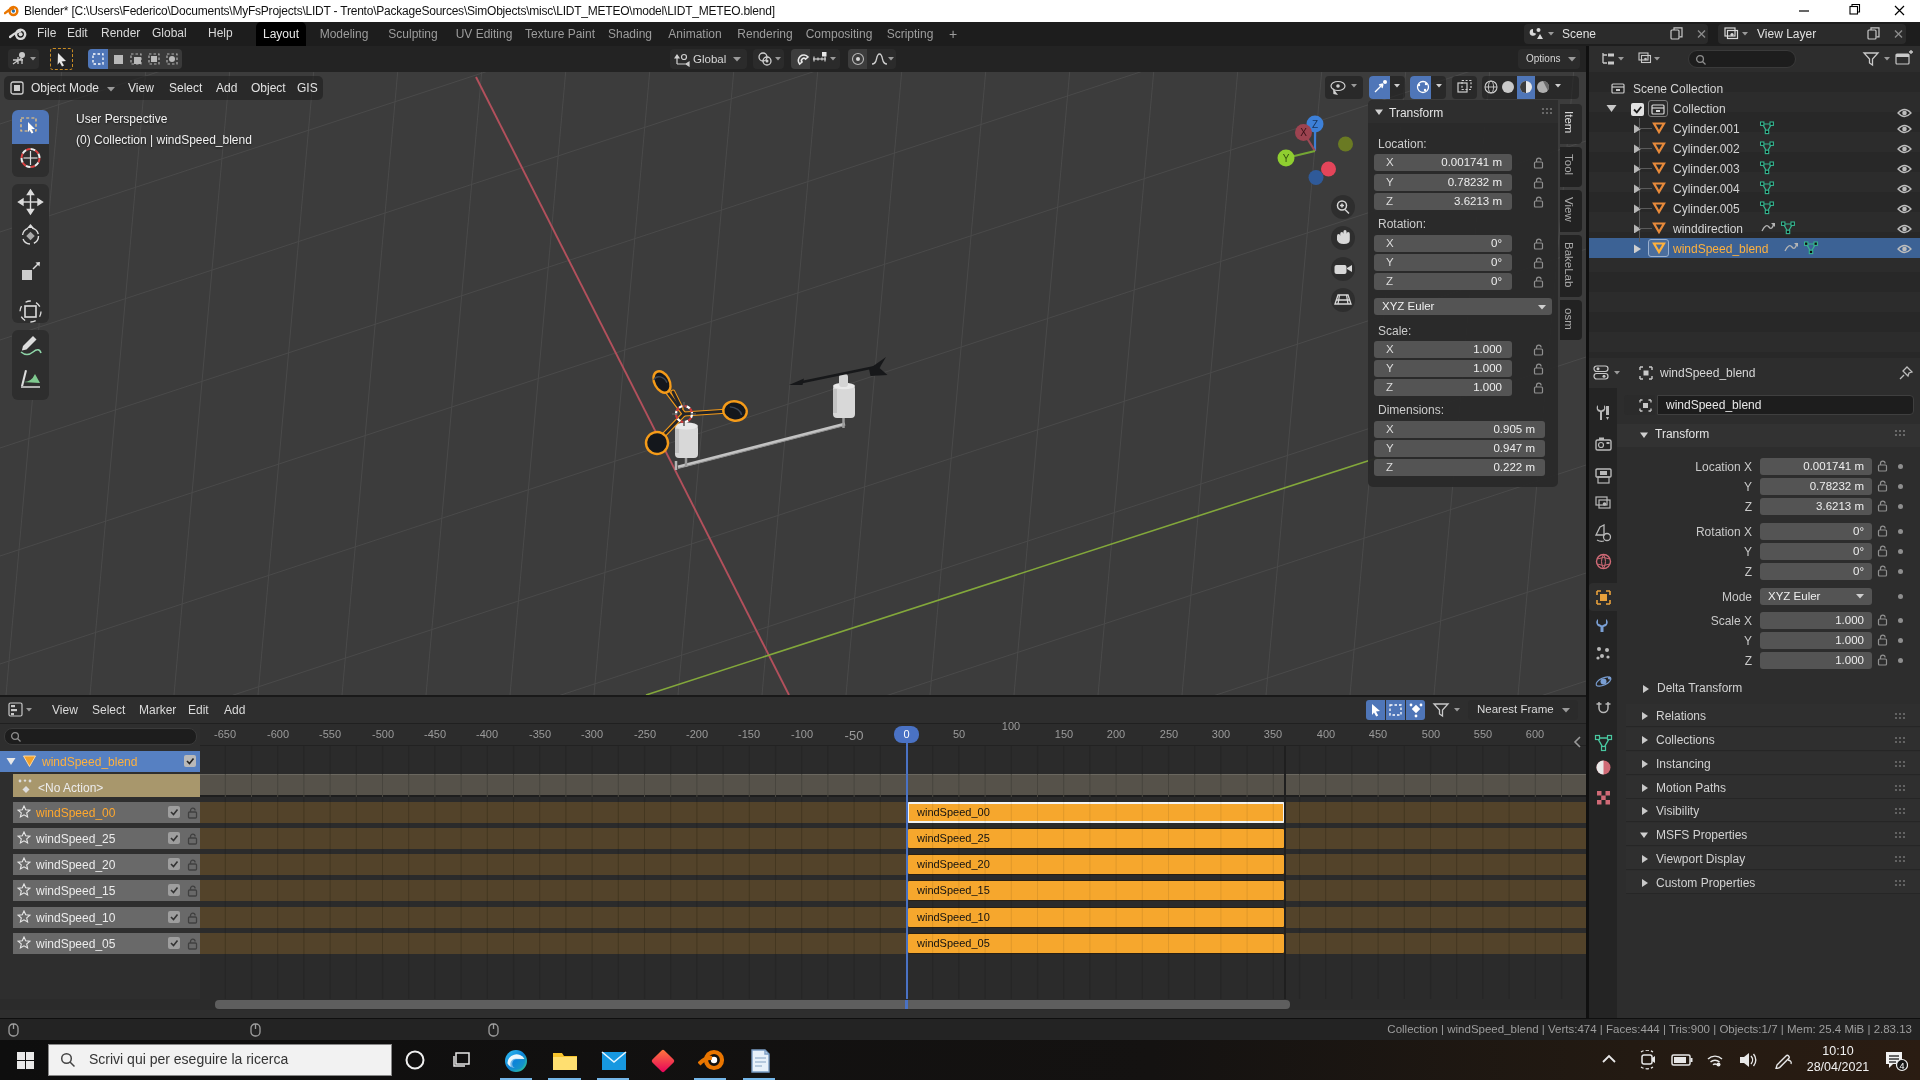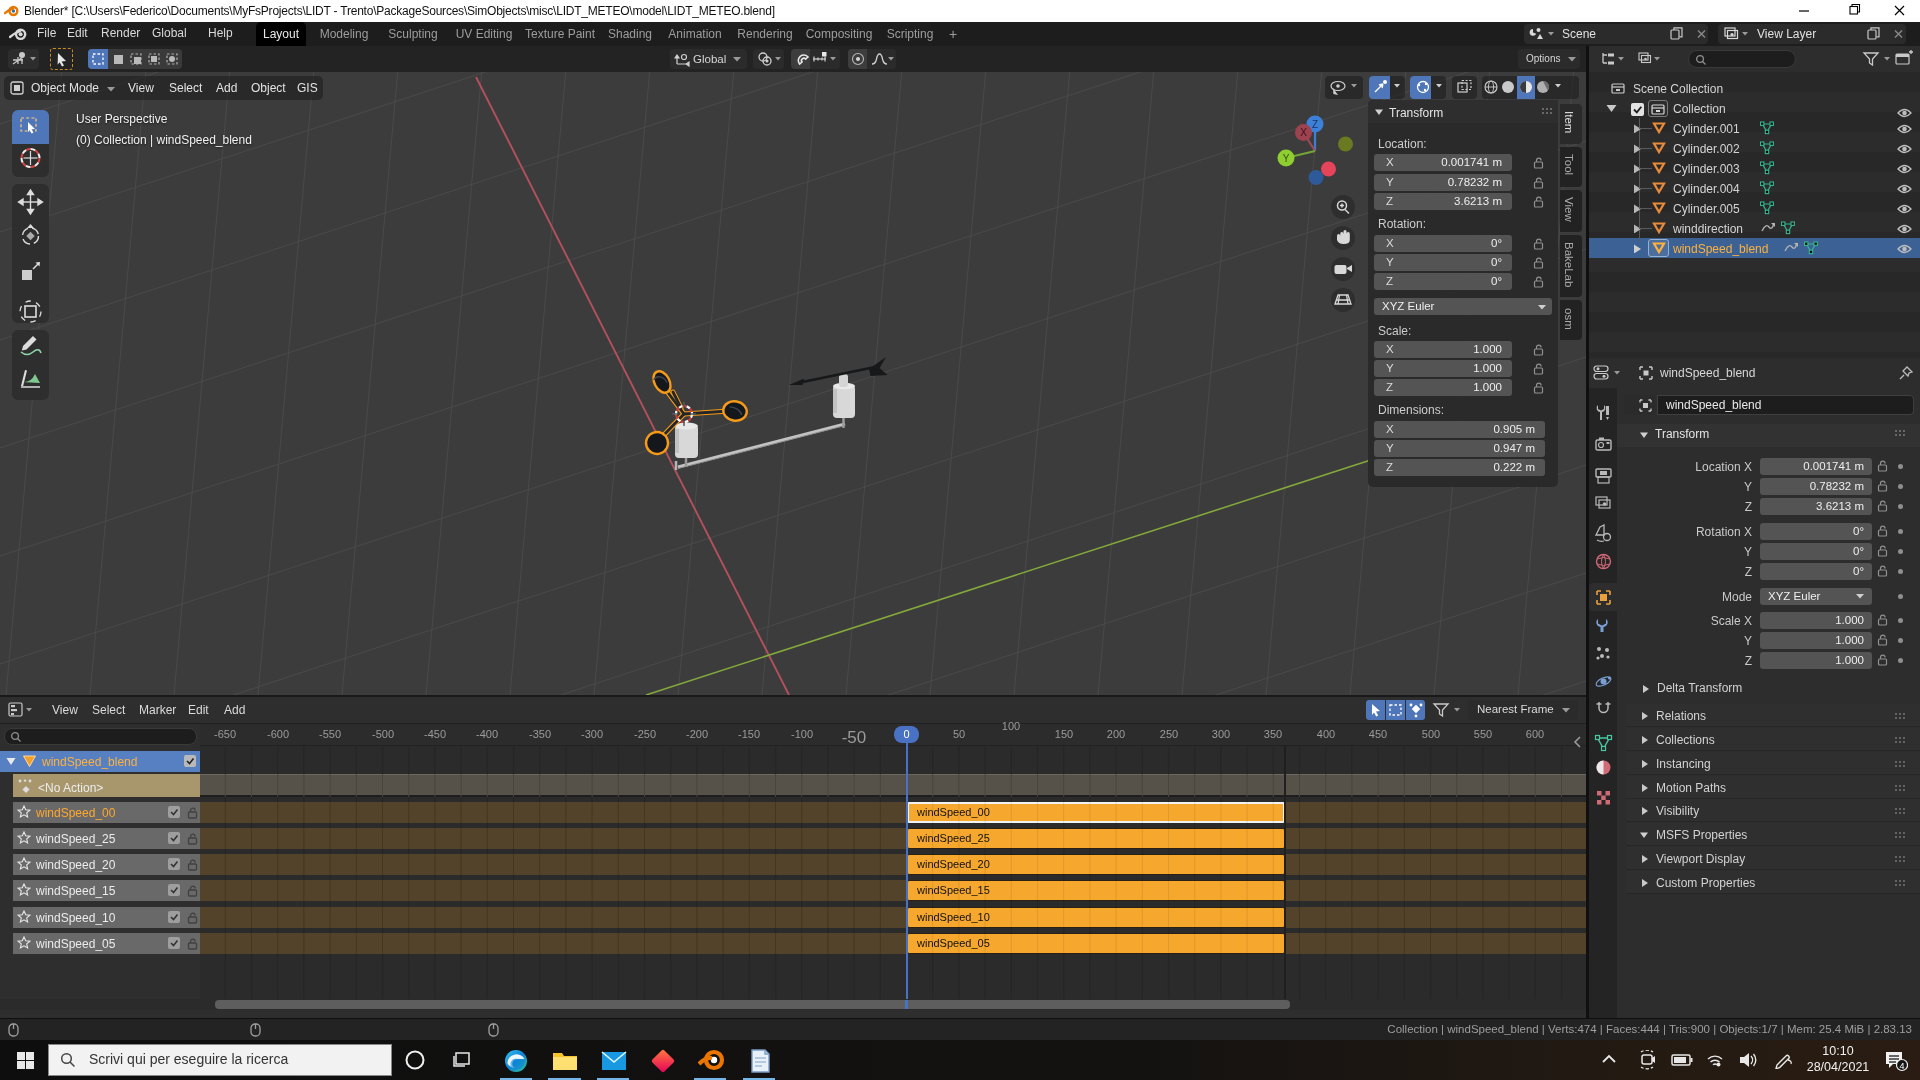--- a/index.html
+++ b/index.html
@@ -570,21 +570,21 @@
     <div class="abs" style="left:305px;top:31px;width:50px;text-align:center;font-size:11px;color:#9b9b9b">-550</div>
     <div class="abs" style="left:358px;top:31px;width:50px;text-align:center;font-size:11px;color:#9b9b9b">-500</div>
     <div class="abs" style="left:410px;top:31px;width:50px;text-align:center;font-size:11px;color:#9b9b9b">-450</div>
     <div class="abs" style="left:462px;top:31px;width:50px;text-align:center;font-size:11px;color:#9b9b9b">-400</div>
     <div class="abs" style="left:515px;top:31px;width:50px;text-align:center;font-size:11px;color:#9b9b9b">-350</div>
     <div class="abs" style="left:567px;top:31px;width:50px;text-align:center;font-size:11px;color:#9b9b9b">-300</div>
     <div class="abs" style="left:620px;top:31px;width:50px;text-align:center;font-size:11px;color:#9b9b9b">-250</div>
     <div class="abs" style="left:672px;top:31px;width:50px;text-align:center;font-size:11px;color:#9b9b9b">-200</div>
     <div class="abs" style="left:724px;top:31px;width:50px;text-align:center;font-size:11px;color:#9b9b9b">-150</div>
     <div class="abs" style="left:777px;top:31px;width:50px;text-align:center;font-size:11px;color:#9b9b9b">-100</div>
-    <div class="abs" style="left:829px;top:31px;width:50px;text-align:center;font-size:17px;color:#9b9b9b">-50</div>
+    <div class="abs" style="left:829px;top:31px;width:50px;text-align:center;font-size:13px;color:#9b9b9b">-50</div>
     <div class="abs" style="left:934px;top:31px;width:50px;text-align:center;font-size:11px;color:#9b9b9b">50</div>
     <div class="abs" style="left:986px;top:23px;width:50px;text-align:center;font-size:11px;color:#9b9b9b">100</div>
     <div class="abs" style="left:1039px;top:31px;width:50px;text-align:center;font-size:11px;color:#9b9b9b">150</div>
     <div class="abs" style="left:1091px;top:31px;width:50px;text-align:center;font-size:11px;color:#9b9b9b">200</div>
     <div class="abs" style="left:1144px;top:31px;width:50px;text-align:center;font-size:11px;color:#9b9b9b">250</div>
     <div class="abs" style="left:1196px;top:31px;width:50px;text-align:center;font-size:11px;color:#9b9b9b">300</div>
     <div class="abs" style="left:1248px;top:31px;width:50px;text-align:center;font-size:11px;color:#9b9b9b">350</div>
     <div class="abs" style="left:1301px;top:31px;width:50px;text-align:center;font-size:11px;color:#9b9b9b">400</div>
     <div class="abs" style="left:1353px;top:31px;width:50px;text-align:center;font-size:11px;color:#9b9b9b">450</div>
     <div class="abs" style="left:1406px;top:31px;width:50px;text-align:center;font-size:11px;color:#9b9b9b">500</div>

